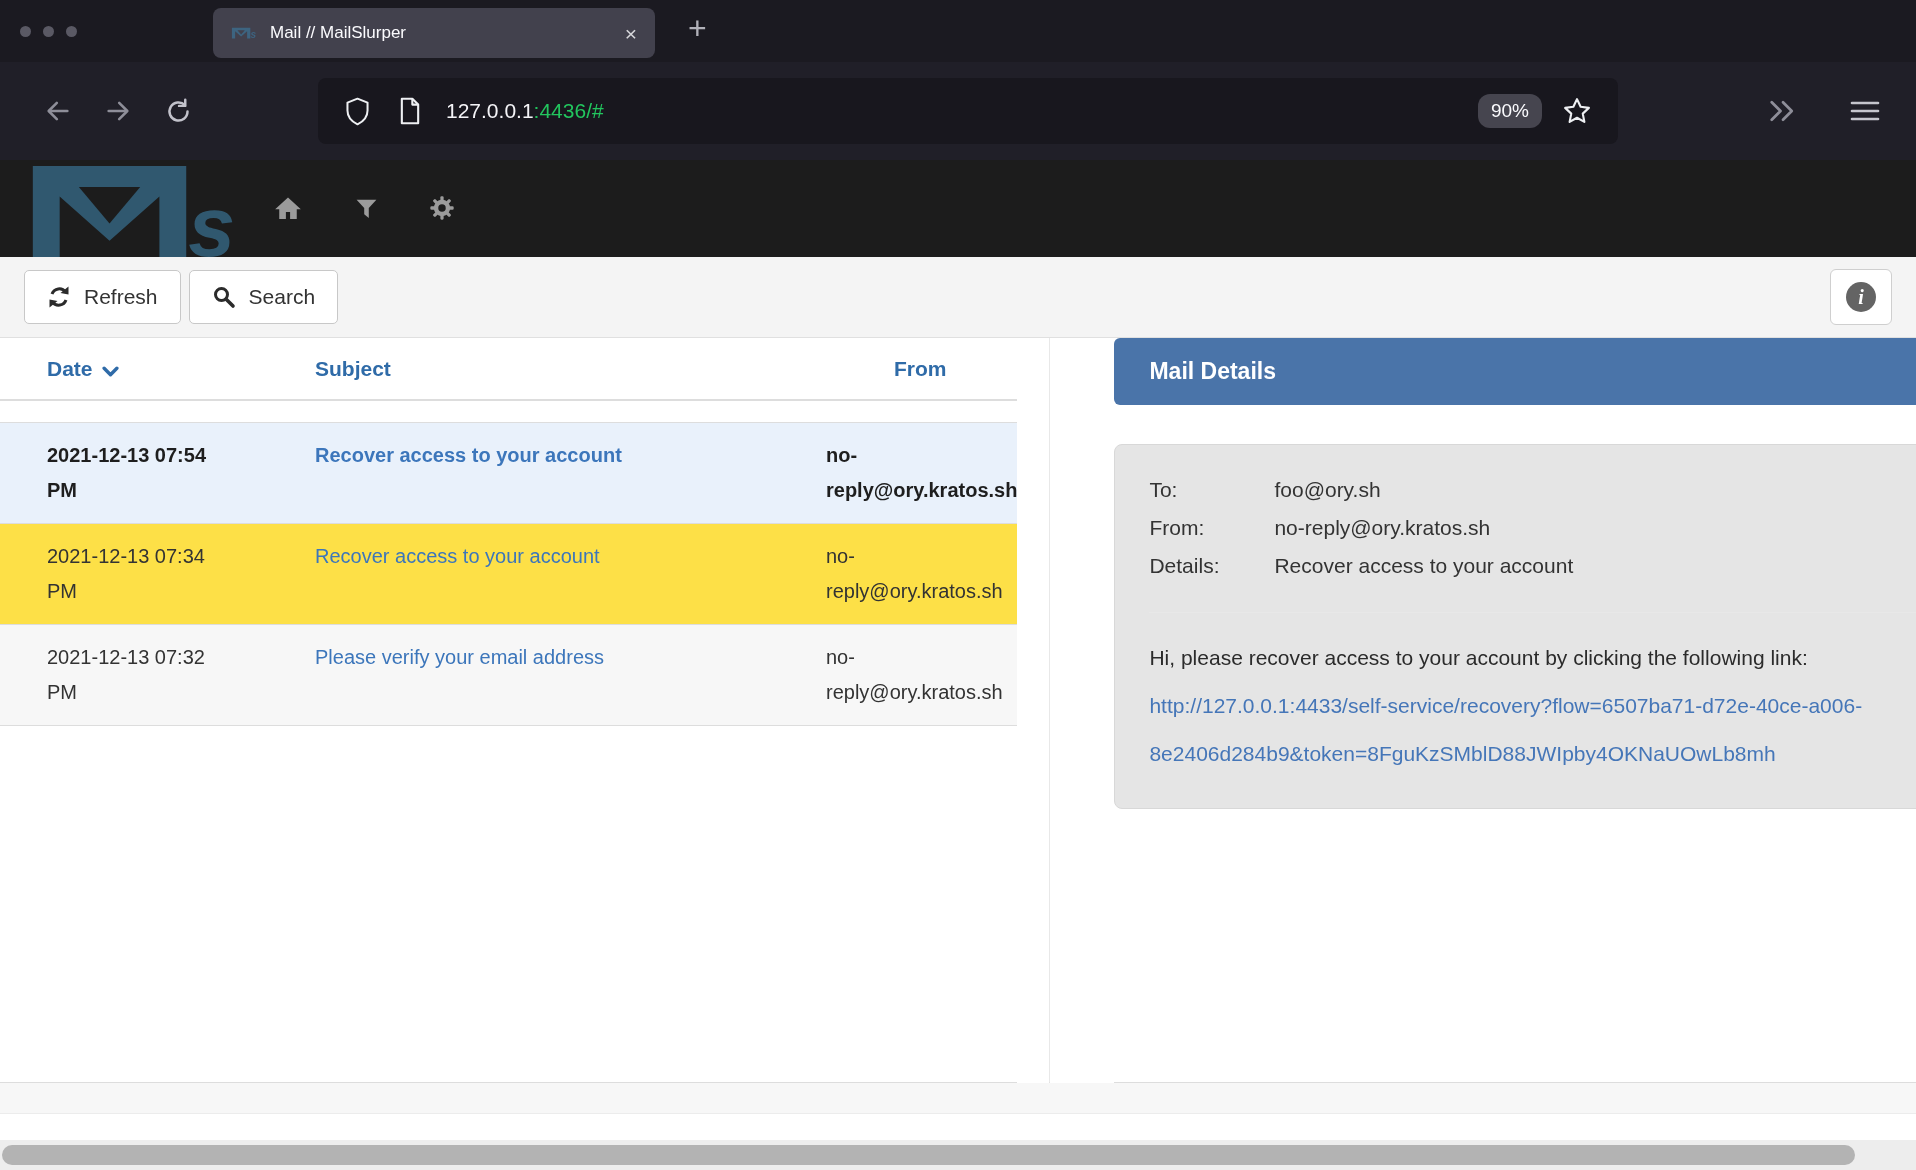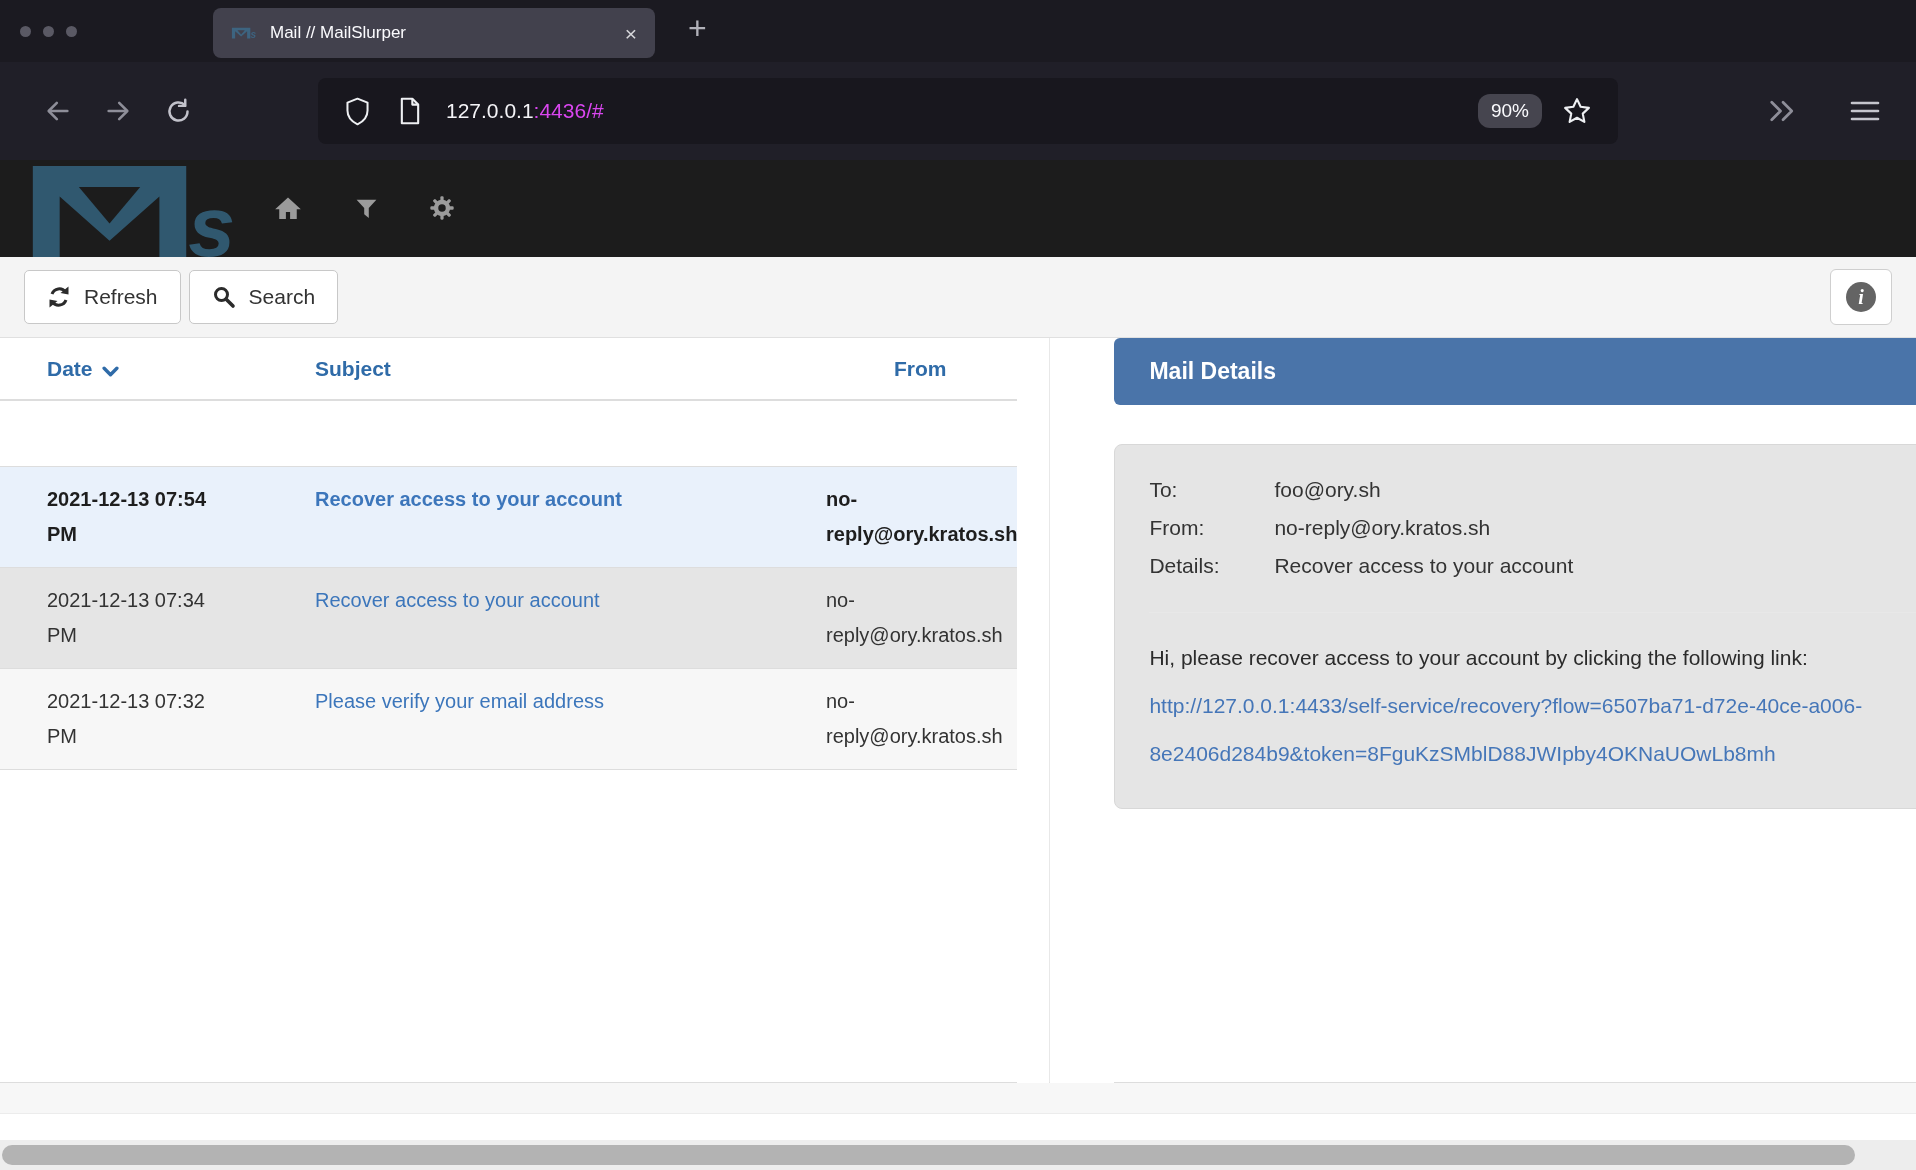--- a/index.html
+++ b/index.html
@@ -24,21 +24,21 @@
 
   .nav-toolbar { height:98px; background:#201f28; display:flex; align-items:center; padding:0 28px; }
   .nav-btn { width:60px; display:flex; justify-content:center; align-items:center; color:#8e8e99; }
   .nav-btn.bright { color:#c2c2cb; }
   .url-bar {
     margin-left:110px; width:1300px; height:66px; background:#18171e; border-radius:8px;
     display:flex; align-items:center; padding:0 26px;
   }
   .url-text { margin-left:24px; font-size:21px; flex:1; white-space:nowrap; overflow:hidden; }
   .url-host { color:#f4f4f7; }
-  .url-path { color:#d946ef; }
+  .url-path { color:#22c55e; }
   .zoom-badge { background:#46454f; color:#fbfbfe; font-size:19px; padding:6px 13px; border-radius:12px; margin-right:20px; }
   .flex-spacer { flex:1; }
   .icon-gap { margin-left:46px; }
 
   
   .ms-navbar { height:97px; background:#1c1c1c; position:relative; display:flex; align-items:flex-end; }
   .ms-logo { margin-left:25px; height:93px; display:block; }
   .ms-nav-icon { position:absolute; top:34px; }
 
   
@@ -53,24 +53,24 @@
 
   
   .content { display:flex; height:745px; background:#fff;gap:32px; }
   .list-pane { width:1082px; border-bottom:1px solid #ddd; }
   .thead {
     display:grid; grid-template-columns:268px 511px 1fr; padding-left:47px; height:63px;
     align-items:center; border-bottom:2px solid #ddd; color:#2f6ba8; font-weight:bold; font-size:21px;
   }
   .th-from { padding-left:68px; }
   .caret { margin-left:9px; vertical-align:-1px; }
-  .tbody { margin-top:65px; border-top:1px solid #ddd; }
+  .tbody { margin-top:21px; border-top:1px solid #ddd; }
   .row {
     display:grid; grid-template-columns:268px 511px 1fr; padding:15px 0 15px 47px;
-    border-bottom:1px solid #ddd; font-size:20px; line-height:35px; color:#333; background:#e5e5e5;
+    border-bottom:1px solid #ddd; font-size:20px; line-height:35px; color:#333; background:#fde047;
   }
   .row.selected { background:#e9f1fb; font-weight:bold; color:#1e1e1e; }
   .row.striped { background:#f7f7f7; }
   .cell-date span { display:inline-block; max-width:180px; }
   .cell-from span { display:inline-block; max-width:200px; overflow-wrap:break-word; }
   .cell-subject a { color:#3c76bb; text-decoration:none; }
 
   .v-gutter { width:28px; background:#f6f6f6; border-left:1px solid #e8e8e8; border-bottom:1px solid #ddd; }
   .pane-gap { width:27px; background:#fff; }
   .details-pane { flex:1; border-bottom:1px solid #ddd; background:#fff; }

